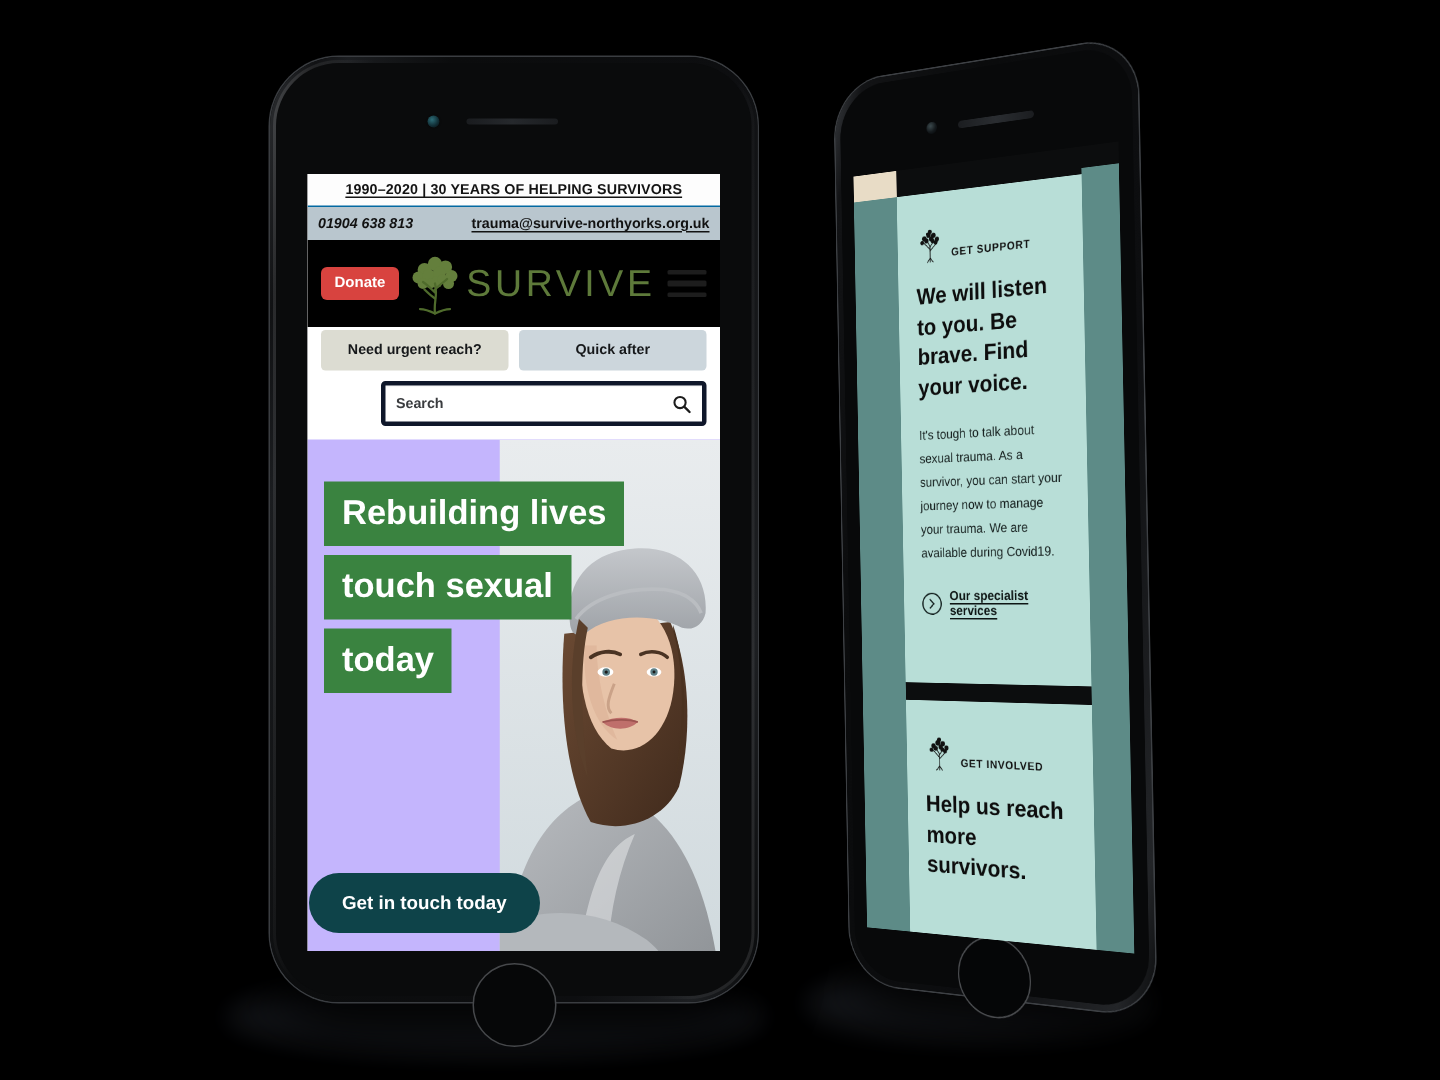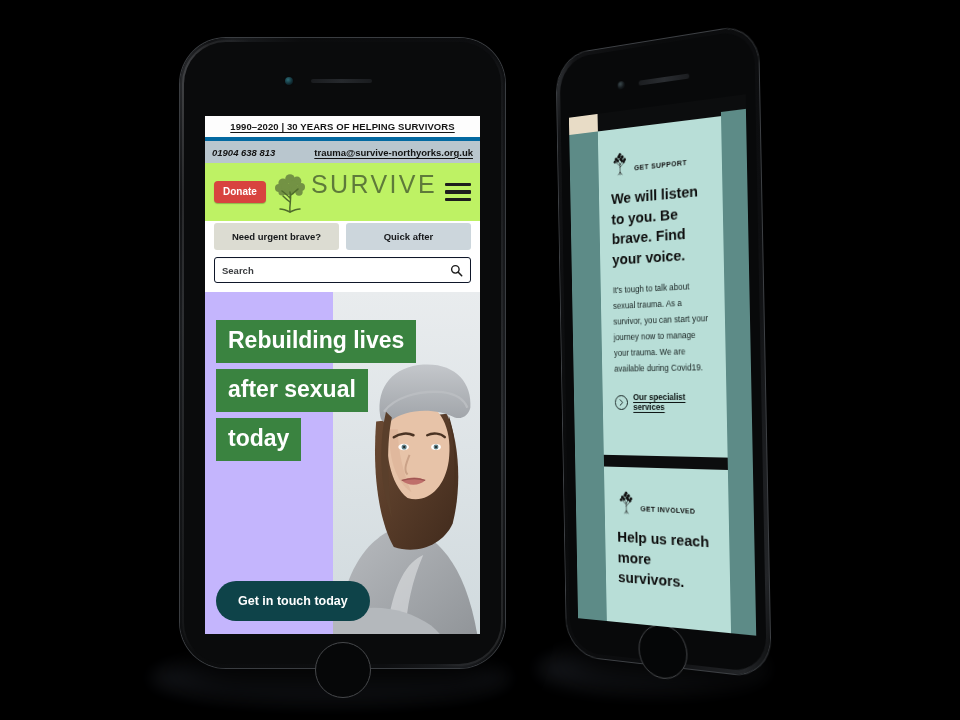--- a/index.html
+++ b/index.html
@@ -23,60 +23,60 @@
      background:radial-gradient(circle at 38% 34%,#2d6d78 0%,#123038 55%,#05080a 100%);box-shadow:0 0 1px #000;}
   .p1-speaker{position:absolute;left:131px;top:41px;width:61px;height:4px;border-radius:3px;
      background:linear-gradient(90deg,#1a1c1f,#26292d,#1a1c1f);}
   .p1-home{position:absolute;left:135px;top:604px;width:54px;height:54px;border-radius:50%;
      border:1.4px solid #46484b;background:#060708;}
 
   .screen1{position:absolute;left:25px;top:78px;width:275px;height:518px;background:#fff;overflow:hidden;}
 
   
   .annbar{height:21px;background:#fdfdfd;display:flex;align-items:center;justify-content:center;
-      border-bottom:4px solid #0369a1;}
+      border-bottom:1px solid #0369a1;}
   .annbar span{font-size:9.5px;font-weight:bold;color:#141414;letter-spacing:.1px;
       text-decoration:underline;text-underline-offset:2px;white-space:nowrap;}
   .contactbar{height:22px;background:#b9c6ce;display:flex;align-items:center;
       justify-content:space-between;padding:0 7px;}
   .contactbar .phone{font-size:9.5px;font-weight:bold;color:#121212;font-style:italic;}
   .contactbar .mail{font-size:9.5px;font-weight:bold;color:#121212;text-decoration:underline;text-underline-offset:2px;}
 
-  .brandrow{height:58px;display:flex;align-items:center;padding:0 9px;gap:6px;background:#bef264;}
+  .brandrow{height:58px;display:flex;align-items:center;padding:0 9px;gap:6px;background:#000000;}
   .donate{background:#d8433f;color:#fff;font-size:10px;font-weight:bold;padding:6px 9px;border-radius:4px;
       border:none;line-height:1;box-shadow:0 1px 1px rgba(0,0,0,.25);}
-  .logowrap{flex:1;display:flex;align-items:flex-start;justify-content:center;gap:1px;margin-left:-4px;}
+  .logowrap{flex:1;display:flex;align-items:center;justify-content:center;gap:1px;margin-left:-4px;}
   .logotree{width:40px;height:44px;display:block;}
   .logotext{font-size:25px;letter-spacing:2.4px;color:#5e7a3a;font-weight:400;
       font-family:"Liberation Sans",sans-serif;}
   .burger{width:26px;display:flex;flex-direction:column;gap:4px;}
   .burger i{display:block;height:3.4px;background:#1d1d1d;border-radius:1px;}
 
   .utilrow{display:flex;gap:7px;padding:2px 9px 7px;background:#fff;}
   .util{flex:1;text-align:center;font-size:9.5px;font-weight:bold;color:#16181a;padding:8px 0;border-radius:3px;}
   .util.help{background:#dcdcd2;}
   .util.exit{background:#ccd6dc;}
 
   .searchwrap{padding:0 9px 9px;background:#fff;}
-  .searchbox{display:flex;align-items:center;border:1px solid #0f172a;border-radius:3px;height:24px;padding:0 7px;
-      background:#fff;box-shadow:inset 0 1px 1px rgba(0,0,0,.04);}
+  .searchbox{display:flex;align-items:center;border:3px solid #0f172a;border-radius:3px;height:24px;padding:0 7px;
+      background:#fff;box-shadow:inset 0 1px 1px rgba(0,0,0,.04);margin-left:40px;}
   .searchbox .ph{flex:1;font-size:9.5px;color:#3a3c3f;font-weight:bold;}
   .searchbox svg{width:13px;height:13px;}
 
   
   .hero{position:relative;height:calc(100% - 155px);background:#c4b5fd;overflow:hidden;}
   .hero .photo{position:absolute;right:0;top:0;width:150px;height:100%;overflow:hidden;}
   .hero .photo svg{position:absolute;right:-10px;top:0;height:100%;}
   .hero .bands{position:absolute;left:0;top:28px;right:0;}
   .band{display:inline-block;background:#3a8340;color:#fff;font-weight:bold;font-size:23px;line-height:1;
       padding:9px 12px 11px;margin-bottom:6px;white-space:nowrap;}
   .bands .r1{margin-left:11px;}
   .bands .r2{margin-left:11px;display:block;width:max-content;}
   .bands .r3{margin-left:11px;display:block;width:max-content;}
-  .cta{position:absolute;left:11px;bottom:34px;background:#0e4349;color:#fff;font-size:12.5px;font-weight:bold;
+  .cta{position:absolute;left:1px;bottom:34px;background:#0e4349;color:#fff;font-size:12.5px;font-weight:bold;
       padding:13px 22px;border-radius:24px;border:none;white-space:nowrap;}
 
   
   .phone2wrap{position:absolute;left:518px;top:22px;width:280px;height:660px;
       transform:perspective(1100px) rotateY(-26deg) rotateZ(-1.2deg);transform-origin:50% 50%;}
   .phone2{position:absolute;left:28px;top:18px;width:225px;height:625px;border-radius:38px;
       background:linear-gradient(105deg,#3a3d41 0%,#121315 6%,#0a0b0c 30%,#0d0e10 70%,#232528 93%,#0a0b0c 100%);
       box-shadow:0 0 0 1px #3d4044, 0 16px 38px rgba(0,0,0,.9);}
   .phone2 .body{position:absolute;inset:4px;border-radius:35px;background:#08090a;}
   .p2-cam{position:absolute;left:72px;top:36px;width:8px;height:8px;border-radius:50%;
@@ -245,21 +245,21 @@
           <span class="logotext">SURVIVE</span>
         </div>
         <div class="burger">
           <i></i>
             <i></i>
             <i></i>
         </div>
       </div>
 
       <div class="utilrow">
-        <div class="util help">Need urgent brave?</div>
+        <div class="util help">Need urgent reach?</div>
         <div class="util exit">Quick after</div>
       </div>
 
       <div class="searchwrap">
         <div class="searchbox">
           <span class="ph">Search</span>
           <svg viewBox="0 0 16 16">
             <circle cx="6.6" cy="6.6" r="4.6" fill="none" stroke="#1c1c1c" stroke-width="1.7"></circle>
             <path d="M10.2 10.2 L14.4 14.4" stroke="#1c1c1c" stroke-width="1.9" stroke-linecap="round"></path>
           </svg>
@@ -313,21 +313,21 @@
             <path d="M70 192 C78 190 88 190 94 192" fill="none" stroke="#9c5450" stroke-width="1.2"></path>
 
             <path d="M54 122 C46 156 48 200 60 230 C56 196 54 156 60 128 Z" fill="#5a3f2b"></path>
             <path d="M118 126 C128 156 128 200 118 234 C126 198 126 158 118 130 Z" fill="#4a3220"></path>
 
             <path d="M0 330 C34 316 72 320 100 340 C112 350 118 360 120 370 L0 370 Z" fill="#b4b8bc"></path>
           </svg>
         </div>
         <div class="bands">
           <span class="band r1">Rebuilding lives</span>
-          <span class="band r2">after sexual</span>
+          <span class="band r2">touch sexual</span>
           <span class="band r3">today</span>
         </div>
         <button class="cta">Get in touch today</button>
       </div>
 
     </div>
   </div>
 
 </div>
 

